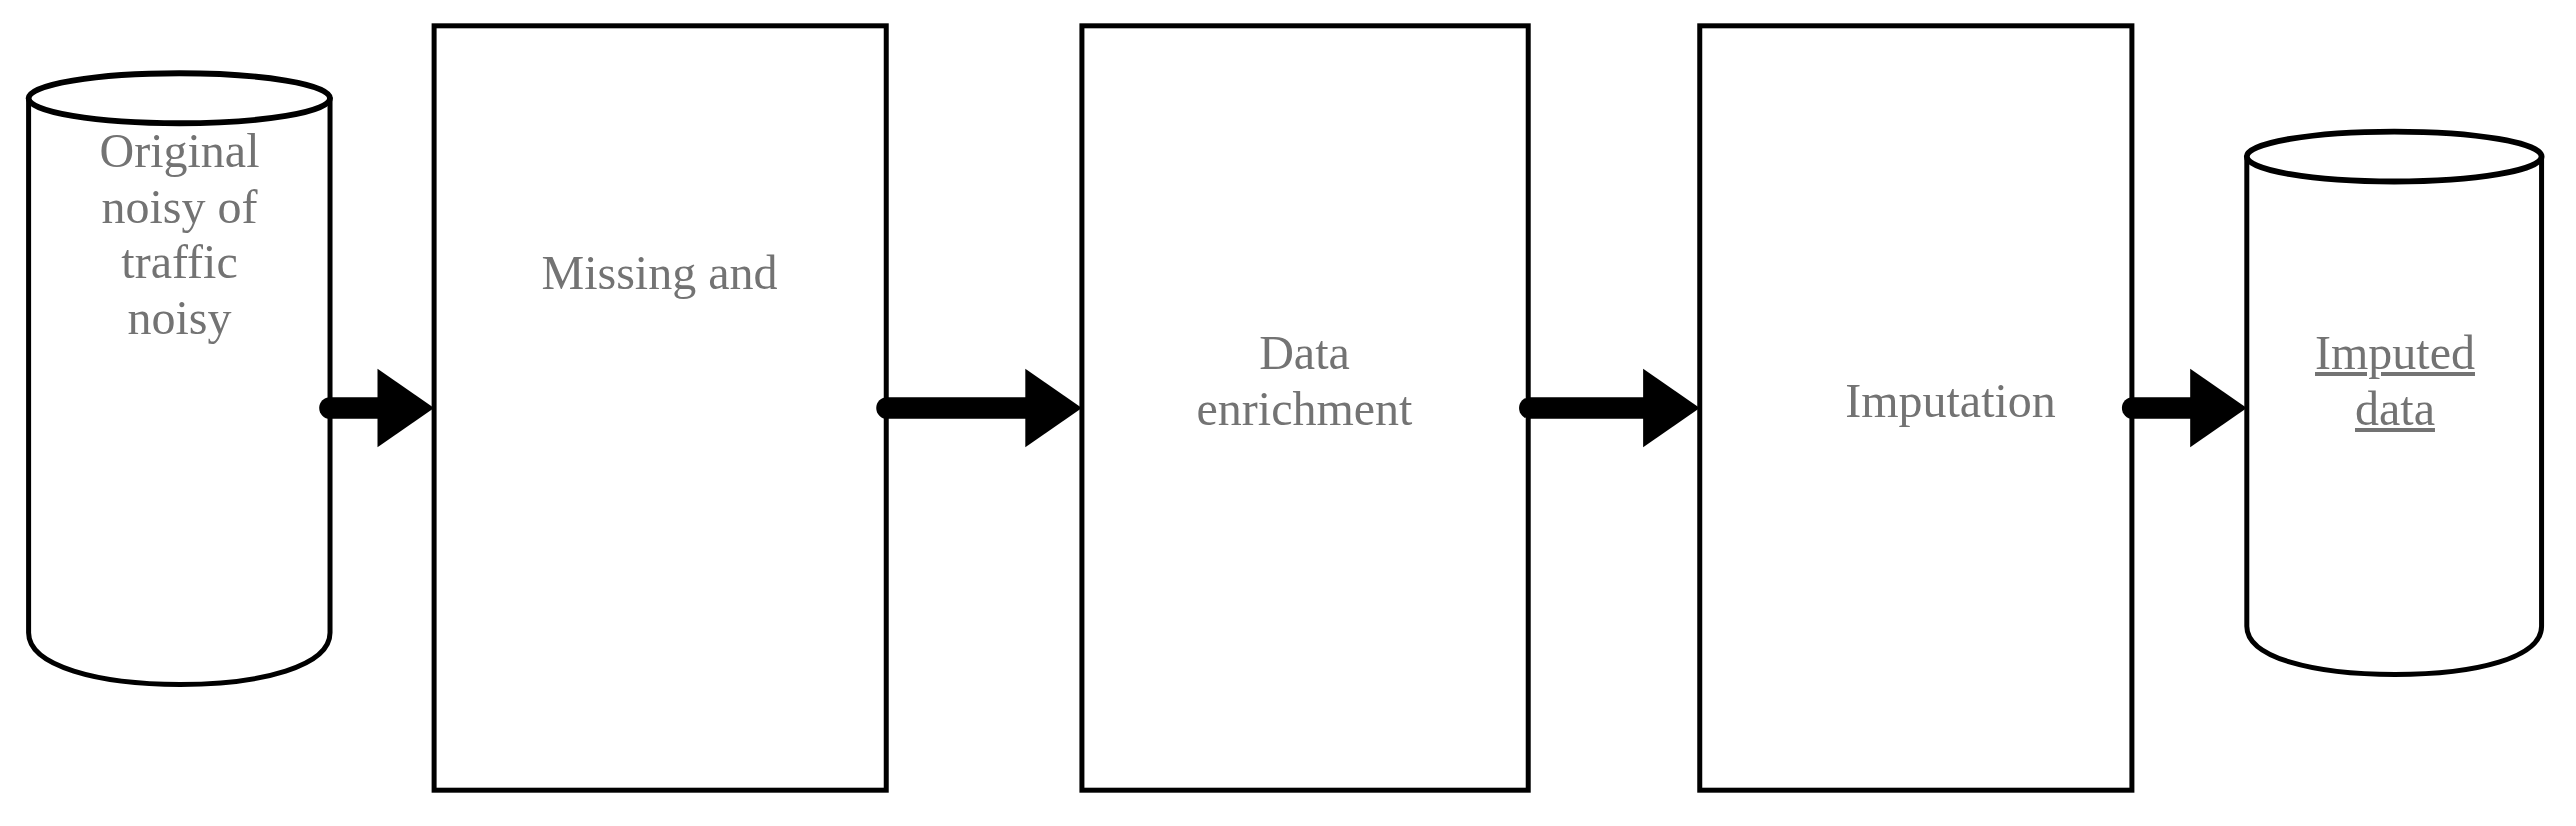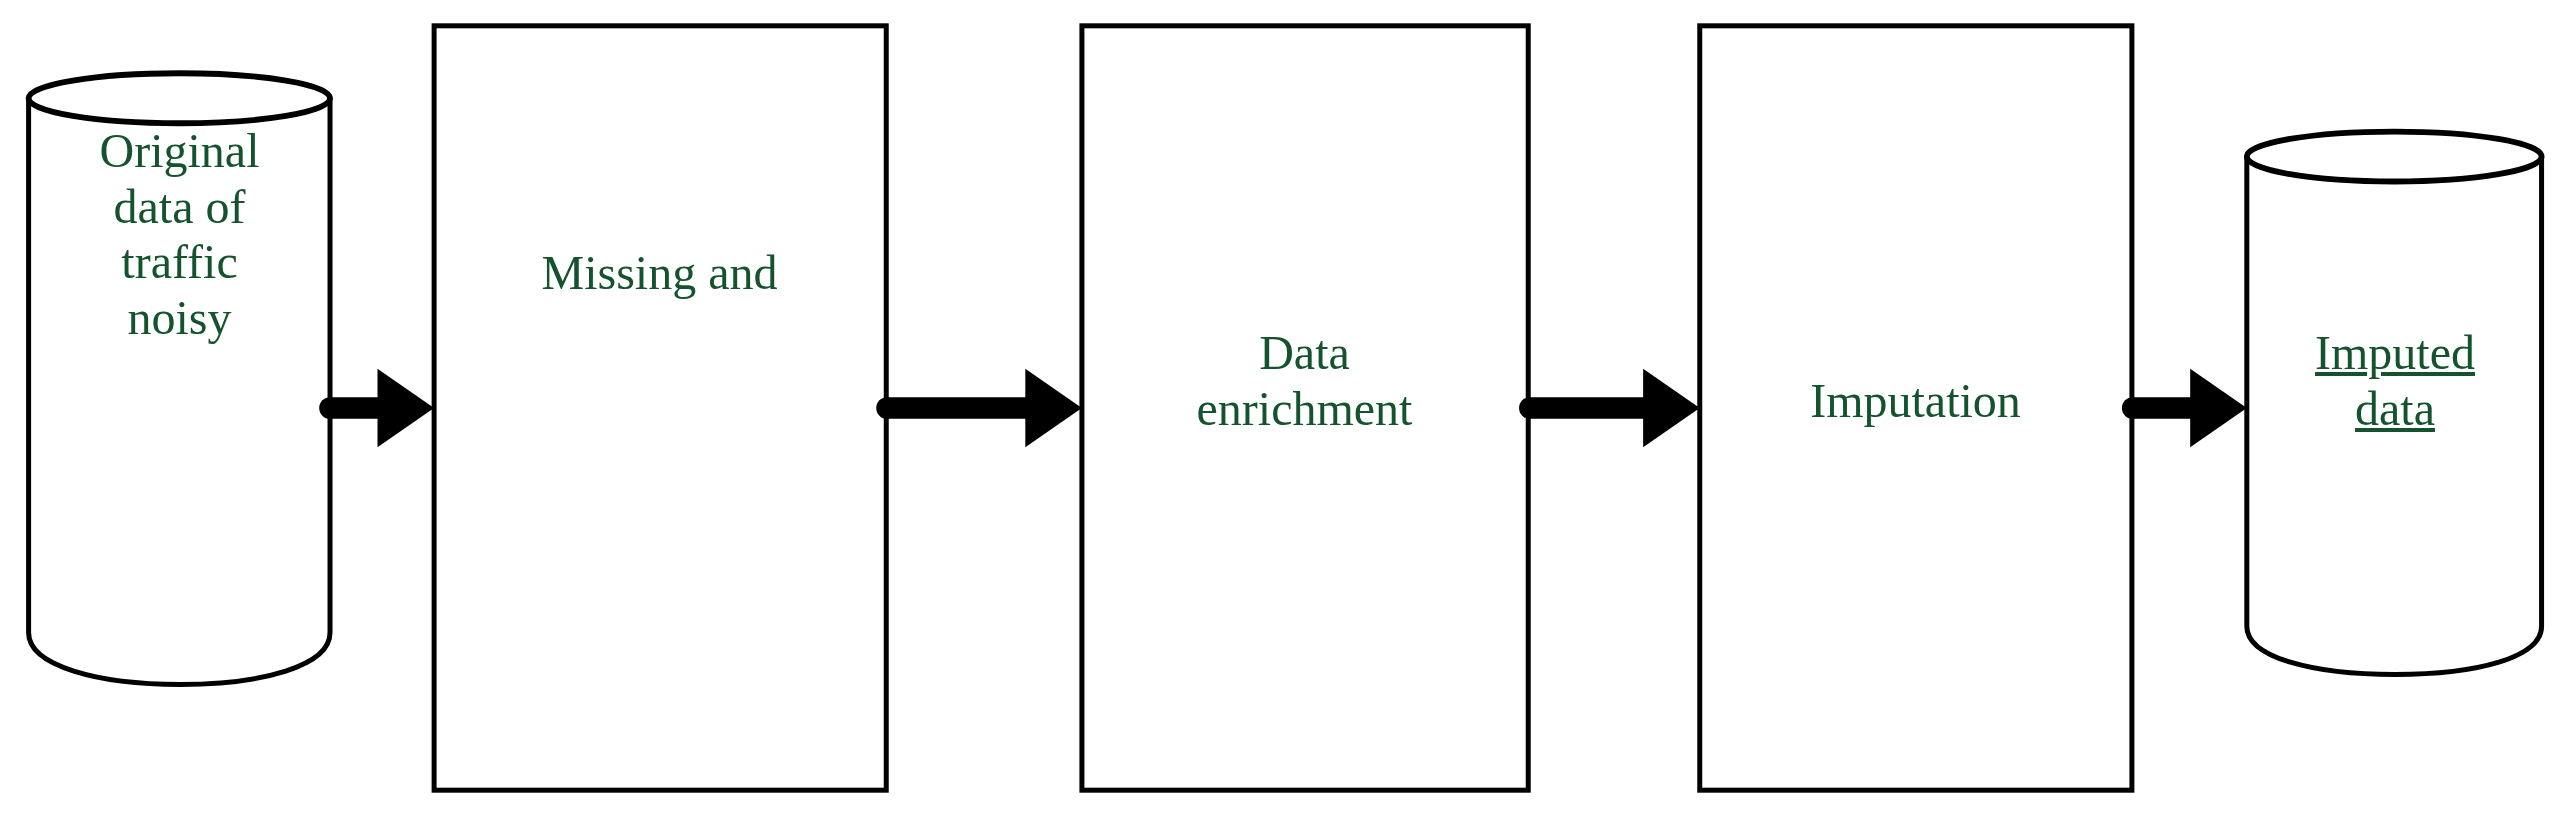--- a/index.html
+++ b/index.html
@@ -30,21 +30,21 @@
   .node-label {
     position: absolute;
     display: flex;
     flex-direction: column;
     align-items: center;
     justify-content: flex-start;
     text-align: center;
     font-family: "Liberation Serif", "DejaVu Serif", serif;
     font-size: 48px;
     line-height: 1.16;
-    color: #14532d;
+    color: #737373;
     white-space: nowrap;
     pointer-events: none;
   }
   .node-label .ln {
     display: block;
   }
   
   #label-cyl-original {
     left: 27px;
     top: 123px;
@@ -61,20 +61,21 @@
   #label-box-enrichment {
     left: 1079px;
     top: 325px;
     width: 451px;
   }
   
   #label-box-imputation {
     left: 1697px;
     top: 373px;
     width: 437px;
+    padding-left: 35px;
   }
   
   #label-cyl-imputed {
     left: 2245px;
     top: 325px;
     width: 300px;
     text-decoration: underline;
   }
 </style>
 </head>
@@ -127,21 +128,21 @@
 
     <g>
       <line x1="2561" y1="490" x2="2641" y2="490" stroke="#000000" stroke-width="26" stroke-linecap="round"></line>
       <polygon points="2630,443 2630,537 2698,490" fill="#000000"></polygon>
     </g>
 
   </svg>
 
   <div class="node-label" id="label-cyl-original">
     <span class="ln">Original</span>
-    <span class="ln">data of</span>
+    <span class="ln">noisy of</span>
     <span class="ln">traffic</span>
     <span class="ln">noisy</span>
   </div>
 
   <div class="node-label" id="label-box-detection">
     <span class="ln">Missing and</span>
   </div>
 
   <div class="node-label" id="label-box-enrichment">
     <span class="ln">Data</span>

